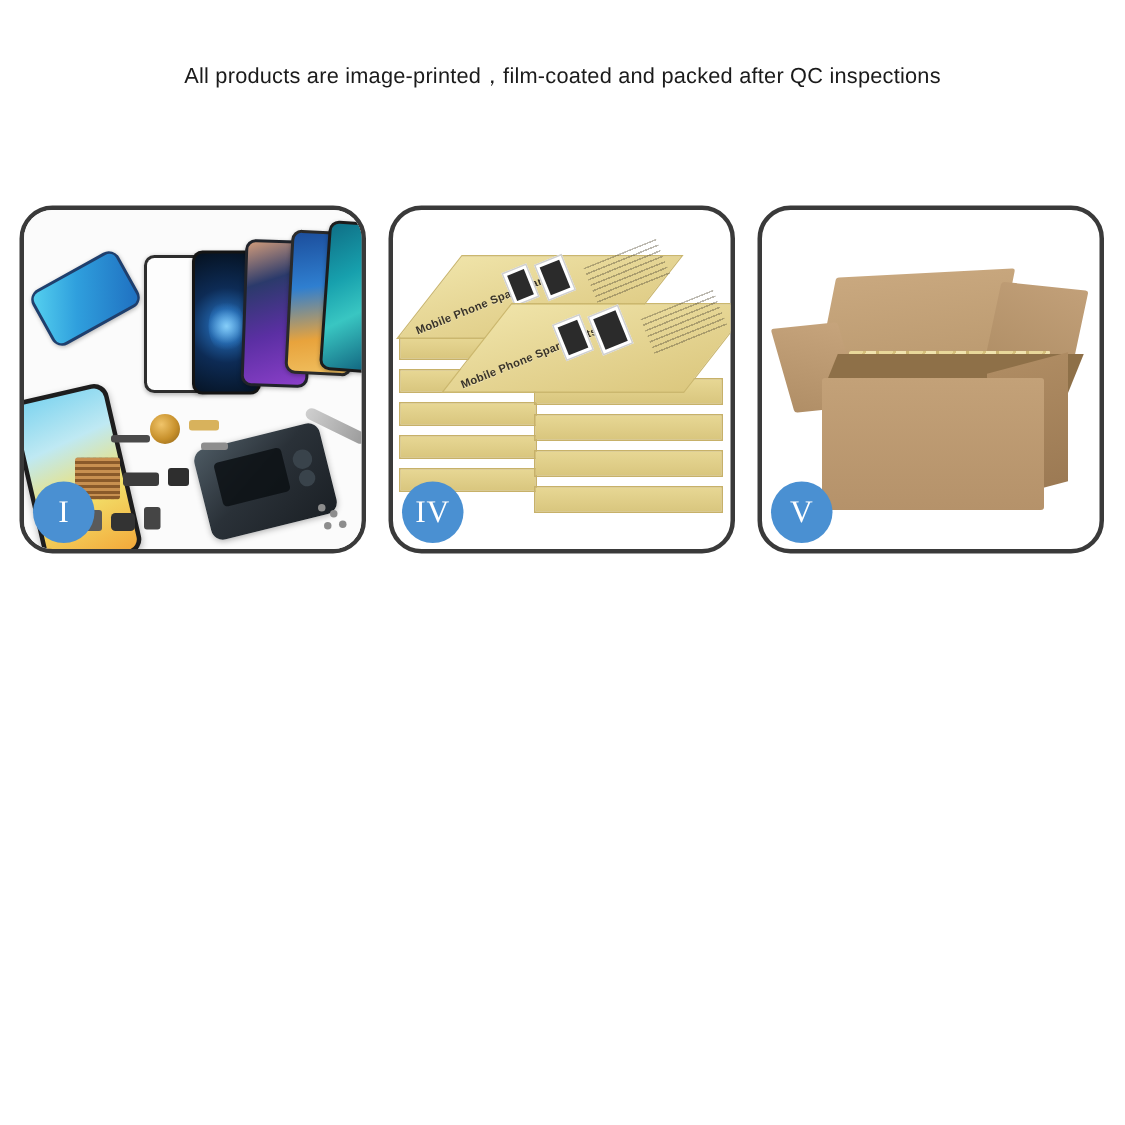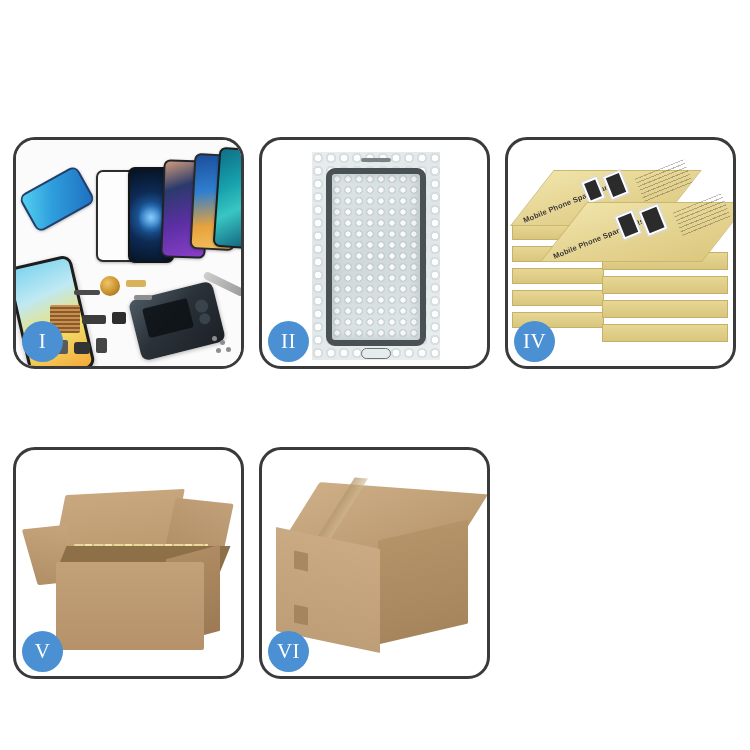--- a/index.html
+++ b/index.html
@@ -495,20 +495,21 @@
     background: rgba(140,112,76,.55);
     transform: skewY(12deg);
   }
 </style>
 </head>
 <body>
 
 <div class="page">
 
   <div class="header">
+    <div class="sub-title">All products are image-printed，film-coated and packed after QC inspections</div>
   </div>
 
   <div class="grid">
 
     <div class="panel">
       <div class="panel-stage">
         <div class="p1-bg"></div>
 
         <div class="ph ph-a">
             <div class="ph-screen"></div>
@@ -545,31 +546,20 @@
         <div class="part flex-6"></div>
         <div class="part flex-7"></div>
         <div class="part flex-8"></div>
         <div class="part flex-9"></div>
         <div class="screws"></div>
         <div class="tool"></div>
       </div>
       <div class="badge">I</div>
     </div>
 
-    <div class="panel">
-      <div class="panel-stage">
-        <div class="bubble-bg">
-          <div class="wrapped-screen">
-            <div class="screen-speaker"></div>
-            <div class="screen-home"></div>
-          </div>
-        </div>
-      </div>
-      <div class="badge">II</div>
-    </div>
 
 
     <div class="panel">
       <div class="panel-stage">
         <div class="stack">
 
           <div class="sbox-front" style="left:2px; top:70px; width:92px; height:16px;"></div>
           <div class="sbox-front" style="left:2px; top:92px; width:92px; height:16px;"></div>
           <div class="sbox-front" style="left:2px; top:114px; width:92px; height:16px;"></div>
           <div class="sbox-front" style="left:2px; top:136px; width:92px; height:16px;"></div>
@@ -608,28 +598,15 @@
           <div class="c5-flap-left"></div>
           <div class="c5-contents"></div>
           <div class="c5-opentop"></div>
           <div class="c5-side"></div>
           <div class="c5-body"></div>
         </div>
       </div>
       <div class="badge">V</div>
     </div>
 
-    <div class="panel">
-      <div class="panel-stage">
-        <div class="carton6">
-          <div class="c6-top"></div>
-          <div class="c6-tape"></div>
-          <div class="c6-right"></div>
-          <div class="c6-front"></div>
-          <div class="c6-notch1"></div>
-          <div class="c6-notch2"></div>
-        </div>
-      </div>
-      <div class="badge">VI</div>
-    </div>
 
   </div>
 </div>
 
 </body></html>

